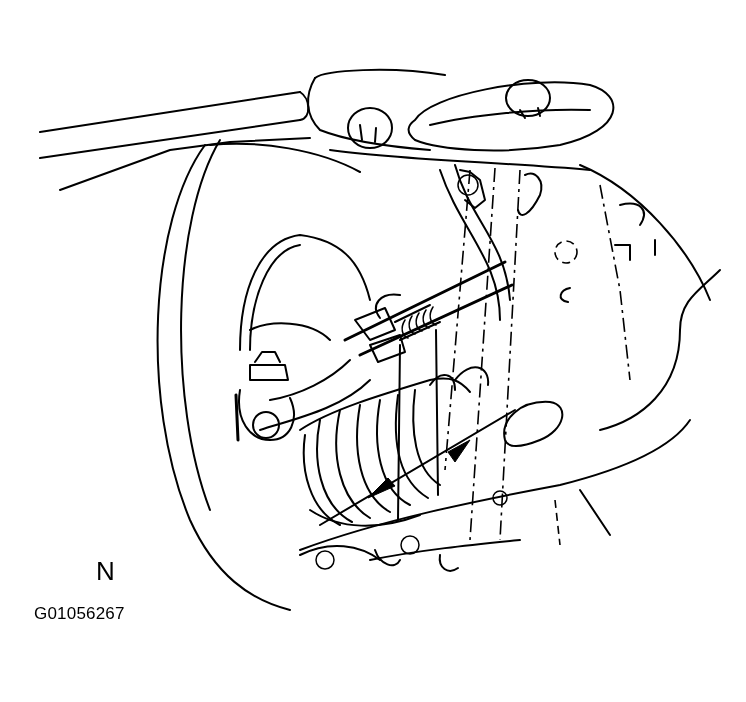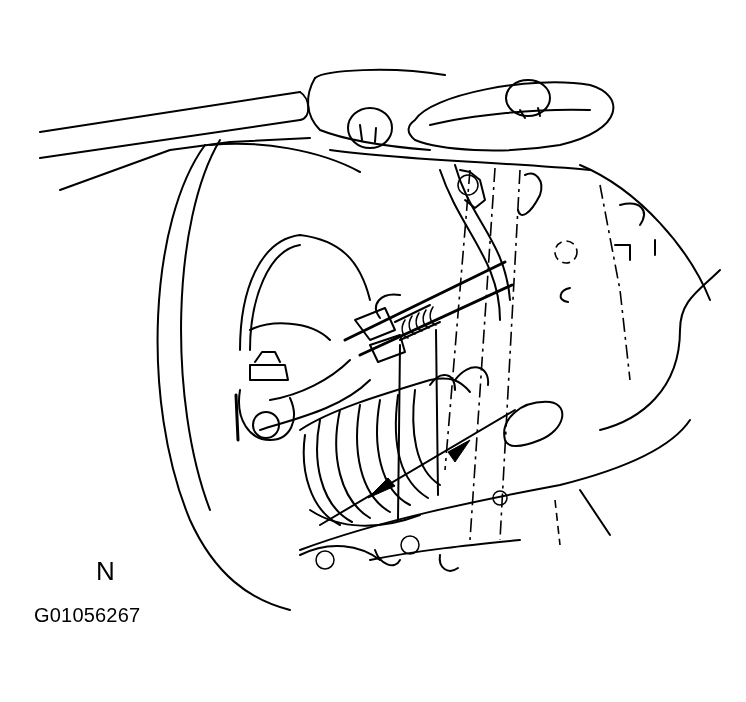--- a/index.html
+++ b/index.html
@@ -9,21 +9,21 @@
   .thin { fill: none; stroke: #000; stroke-width: 1.5; stroke-linecap: round; }
   .dash { fill: none; stroke: #000; stroke-width: 1.6; stroke-dasharray: 14 5 3 5; }
   .dash2 { fill: none; stroke: #000; stroke-width: 1.6; stroke-dasharray: 8 5; }
   .thick { fill: none; stroke: #000; stroke-width: 3; stroke-linecap: round; }
   .fillblk { fill: #000; stroke: #000; }
   .label {
     position: absolute; color: #000;
     font-family: "Liberation Sans", sans-serif;
   }
   #view-label { left: 96px; top: 556px; font-size: 26px; }
-  #figure-id { left: 34px; top: 604px; font-size: 20px; letter-spacing: 0.2px; }
+  #figure-id { left: 34px; top: 604px; font-size: 17px; letter-spacing: 0.2px; }
 </style>
 </head>
 <body>
 
 <svg id="illustration" viewBox="0 0 746 702" xmlns="http://www.w3.org/2000/svg">
 
   <g>
     <path class="ln" d="M40 132 L300 92"></path>
     <path class="ln" d="M40 158 L300 120"></path>
     <path class="ln" d="M60 190 L170 150 L230 142 L310 138"></path>

